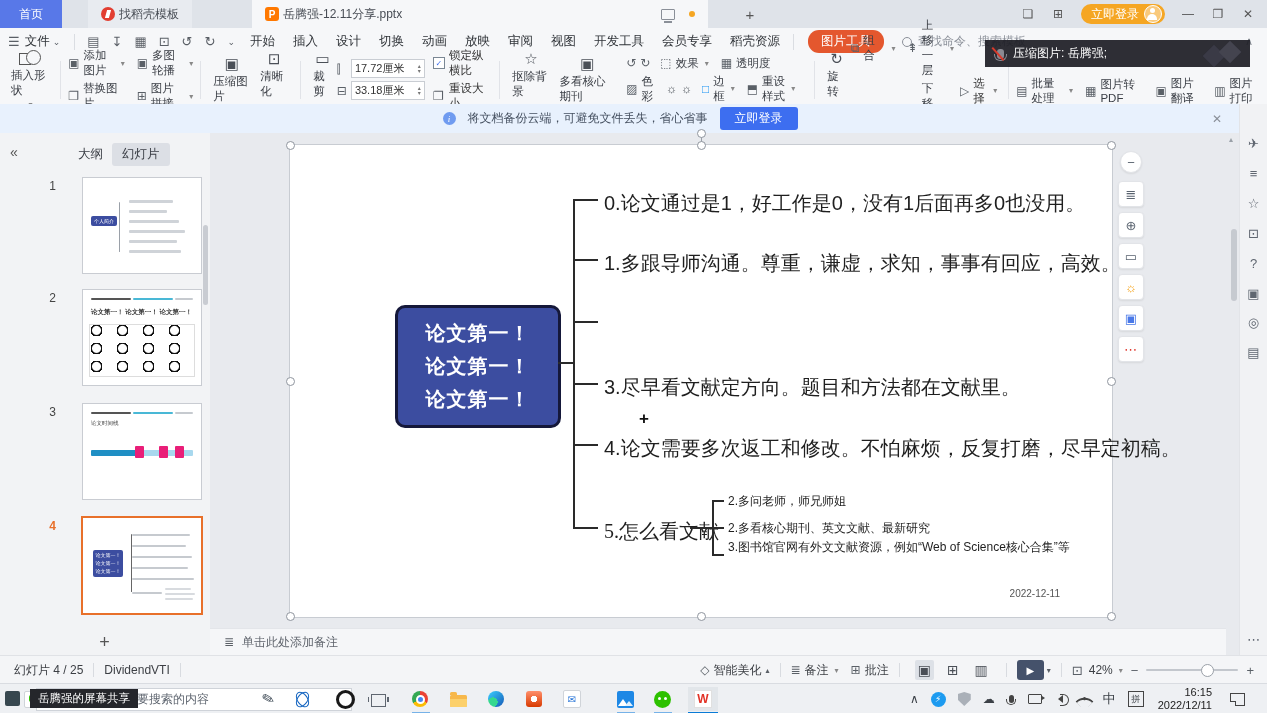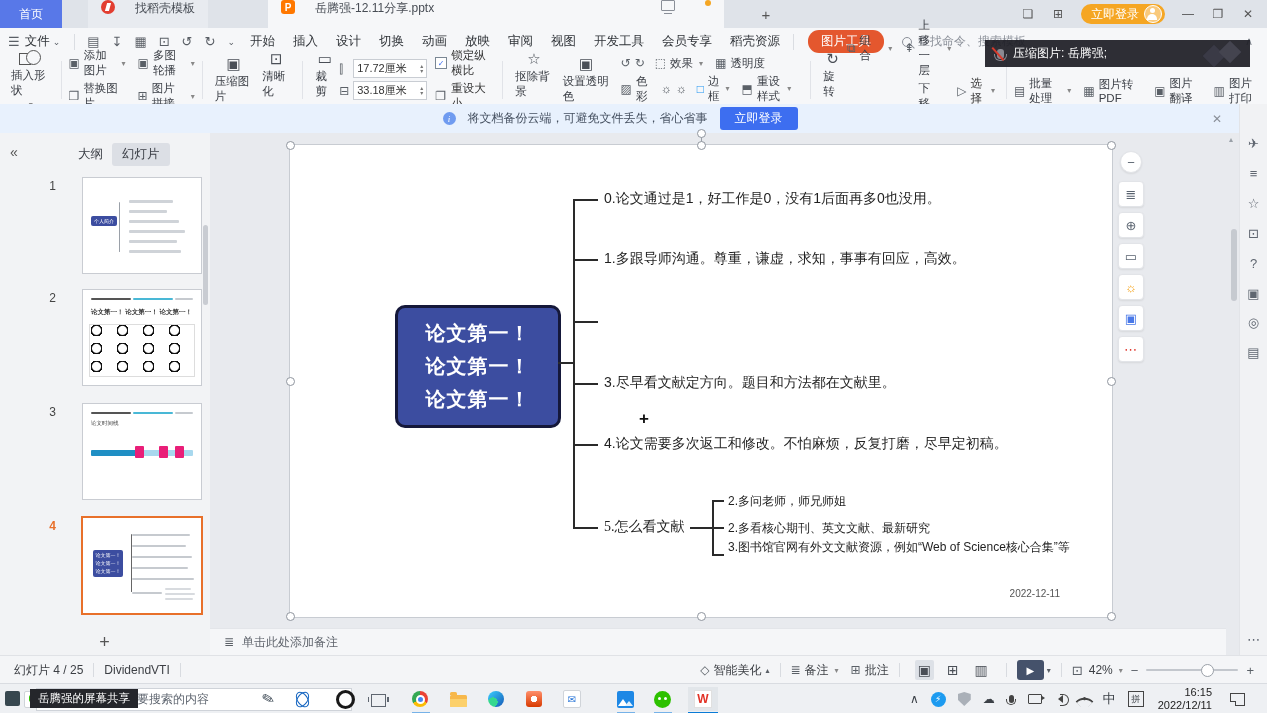--- a/index.html
+++ b/index.html
@@ -5,21 +5,21 @@
   html,body{margin:0;padding:0;background:#555;}
   .screen{position:relative;width:1267px;height:713px;background:#f6f7f9;overflow:hidden;
     font-family:"Liberation Sans","DejaVu Sans",sans-serif;font-size:12px;color:#333;-webkit-font-smoothing:antialiased;}
   .abs{position:absolute;}
   .nw{white-space:nowrap;}
   .vsep{width:1px;height:38px;background:#e1e3e8;margin:0 7px;flex:0 0 1px;}
   .ico{display:inline-flex;align-items:center;justify-content:center;color:#5a5f66;}
   
   .tabbar{top:0;left:0;right:0;height:28px;background:#dfe3e9;display:flex;align-items:stretch;}
   .home-btn{width:62px;background:#5878e8;color:#fff;display:flex;align-items:center;justify-content:center;}
-  .tab{display:flex;gap:20px;padding:0 13px;color:#474c54;}
+  .tab{display:flex;align-items:center;gap:4px;padding:7px 13px;color:#474c54;}
   .tab.docer{background:#e8ebf0;margin-left:26px;}
   .tab.doc{background:#f6f7f9;margin-left:60px;width:430px;}
   .docer-ico{width:14px;height:14px;border-radius:50%;background:#e23e31;position:relative;flex:0 0 14px;}
   .docer-ico::after{content:"";position:absolute;left:5px;top:3px;width:4px;height:8px;background:#fff;transform:skewX(-15deg);}
   .p-ico{width:14px;height:14px;border-radius:3px;background:#ff7800;color:#fff;font-size:10px;font-weight:bold;display:flex;align-items:center;justify-content:center;flex:0 0 14px;}
   .mini-monitor{width:12px;height:9px;border:1.2px solid #8a8f98;border-radius:1px;position:relative;margin-left:auto;}
   .mini-monitor::after{content:"";position:absolute;left:2px;right:2px;bottom:-4px;height:1.2px;background:#8a8f98;}
   .odot{width:6px;height:6px;border-radius:50%;background:#f5a623;margin-left:10px;}
   .newtab{width:28px;display:flex;align-items:center;justify-content:center;color:#555;font-size:15px;margin-left:28px;}
   .winctl{margin-left:auto;display:flex;align-items:center;gap:4px;padding-right:6px;}
@@ -78,21 +78,21 @@
     background-size:26px 18px,30px 20px;border:1px solid #ddd;}
   .mini-node{position:absolute;background:#3c4da0;color:#fff;border-radius:2px;text-align:center;}
   .add-slide{position:absolute;left:0;width:209px;top:497px;height:24px;display:flex;align-items:center;justify-content:center;color:#555;font-size:18px;}
   .sb-scroll{position:absolute;right:2px;top:92px;width:5px;height:80px;border-radius:3px;background:#c9ccd2;}
   
   .canvas{top:133px;left:210px;width:1030px;height:522px;background:#e8eaee;}
   .slide{position:absolute;left:80px;top:12px;width:822px;height:472px;background:#fff;outline:1px solid #c8ccd2;}
   .hdl{position:absolute;width:7px;height:7px;border-radius:50%;background:#fff;border:1px solid #8f959e;z-index:5;}
   .rot-stem{position:absolute;left:50%;top:-10px;width:1px;height:10px;background:#9aa0a8;}
   .mm-line{position:absolute;background:#2a2a2a;}
-  .branch{position:absolute;font-size:14px;color:#1f1f1f;font-weight:500;white-space:nowrap;}
+  .branch{position:absolute;font-size:20px;color:#1f1f1f;font-weight:500;white-space:nowrap;}
   .subbranch{position:absolute;font-size:12px;color:#1f1f1f;white-space:nowrap;}
   .rootnode{position:absolute;left:105px;top:160px;width:160px;height:117px;background:#3c4da0;border:3px solid #15183a;border-radius:10px;
     color:#fff;font-size:20px;font-weight:bold;display:flex;flex-direction:column;align-items:center;justify-content:center;line-height:1.65;letter-spacing:1px;}
   .slide-date{position:absolute;right:52px;top:443px;font-size:10px;color:#555;}
   .move-cursor{position:absolute;left:349px;top:264px;font-size:17px;color:#111;text-shadow:0 0 2px #fff;font-weight:bold;}
   .floattools{position:absolute;left:908px;top:18px;width:26px;}
   .ft{position:absolute;left:0;width:24px;height:24px;background:#fff;border:1px solid #e2e4e8;border-radius:4px;box-shadow:0 1px 2px rgba(0,0,0,.08);display:flex;align-items:center;justify-content:center;font-size:13px;color:#5a6470;}
   .ft.circ{width:20px;height:20px;border-radius:50%;left:2px;}
   .cv-scroll{position:absolute;right:3px;top:8px;width:6px;bottom:40px;}
   .cv-thumb{position:absolute;left:0;top:88px;width:6px;height:72px;border-radius:3px;background:#c6cad0;}
@@ -282,21 +282,21 @@
       <span class="mico">❐</span>
       <span style="font-size:11.5px;">重设大小</span>
     </div>
     <div class="vsep"></div>
     <div class="bigbtn dd">
       <span class="bico">☆</span>
       <span>抠除背景</span>
     </div>
     <div class="bigbtn">
       <span class="bico">▣</span>
-      <span>设置透明色</span>
+      <span>多看核心期刊</span>
     </div>
     <div class="grid2" style="margin-left:6px;">
       <span class="mini">
           <span class="mico">↺</span>
           <span class="mico">↻</span>
           <span class="mini dd" style="margin-left:6px;">
             <span class="mico">⬚</span>
             <span>效果</span>
           </span>
           <span class="mini" style="margin-left:8px;">

